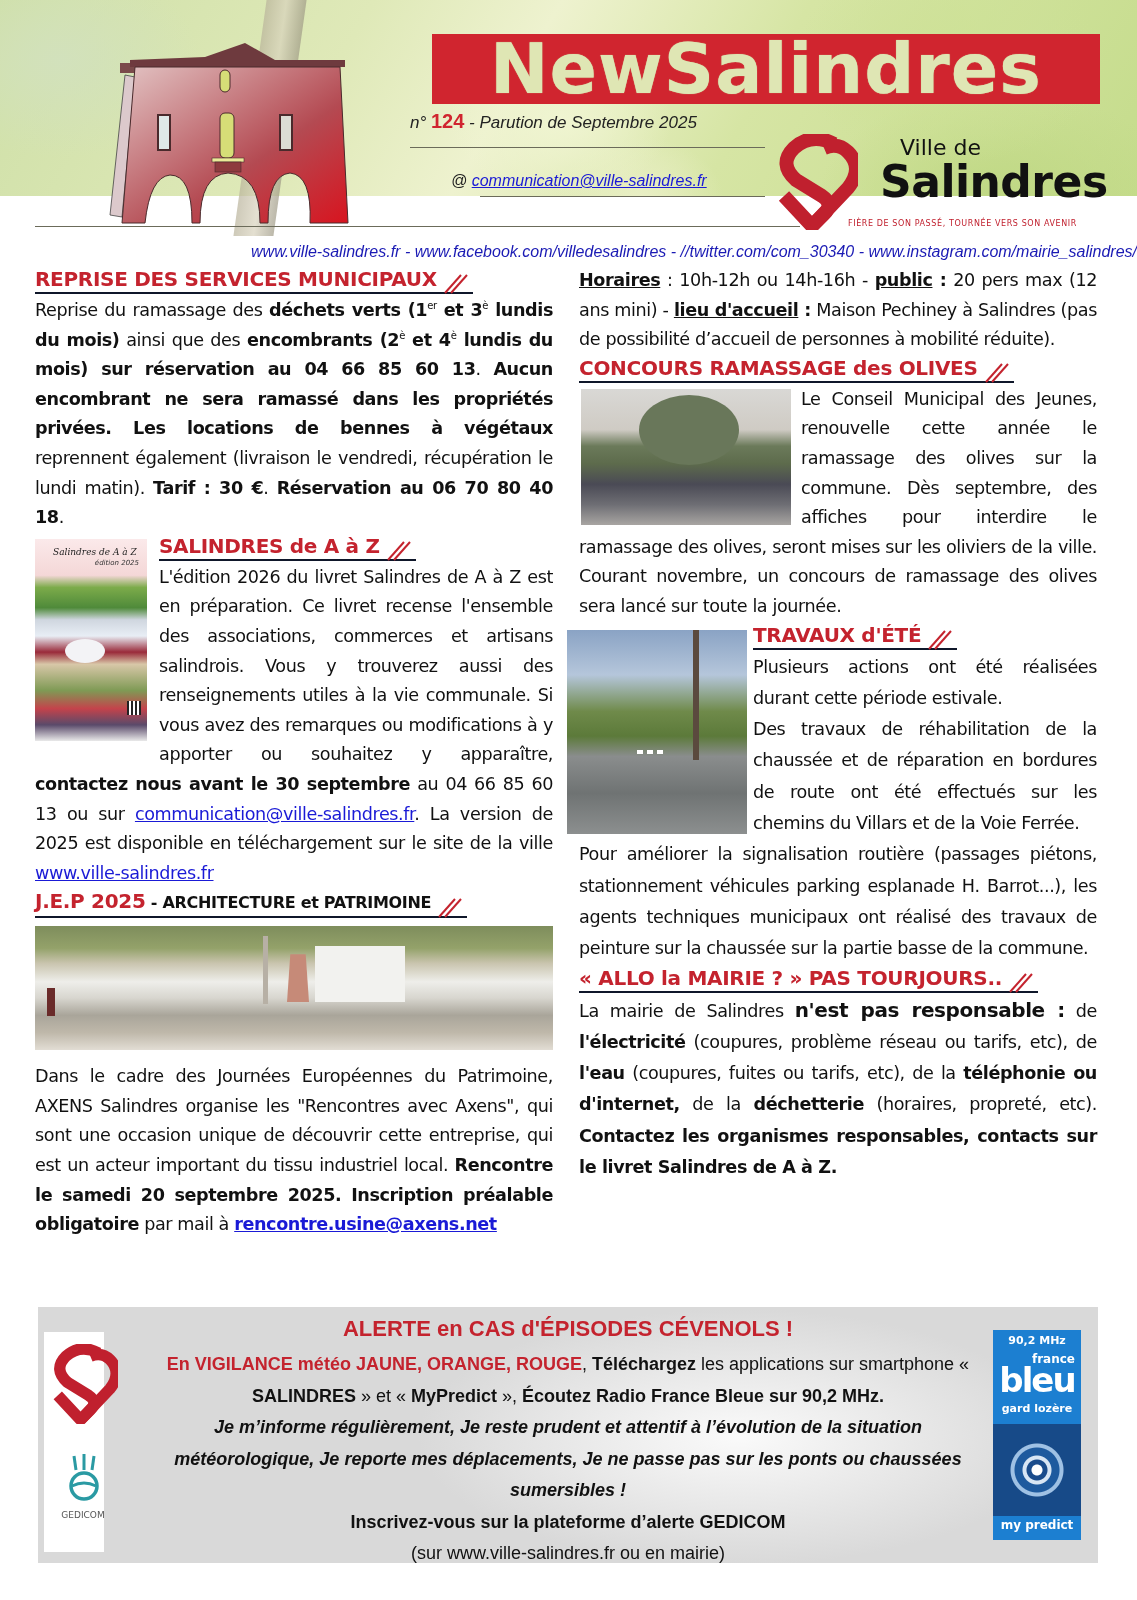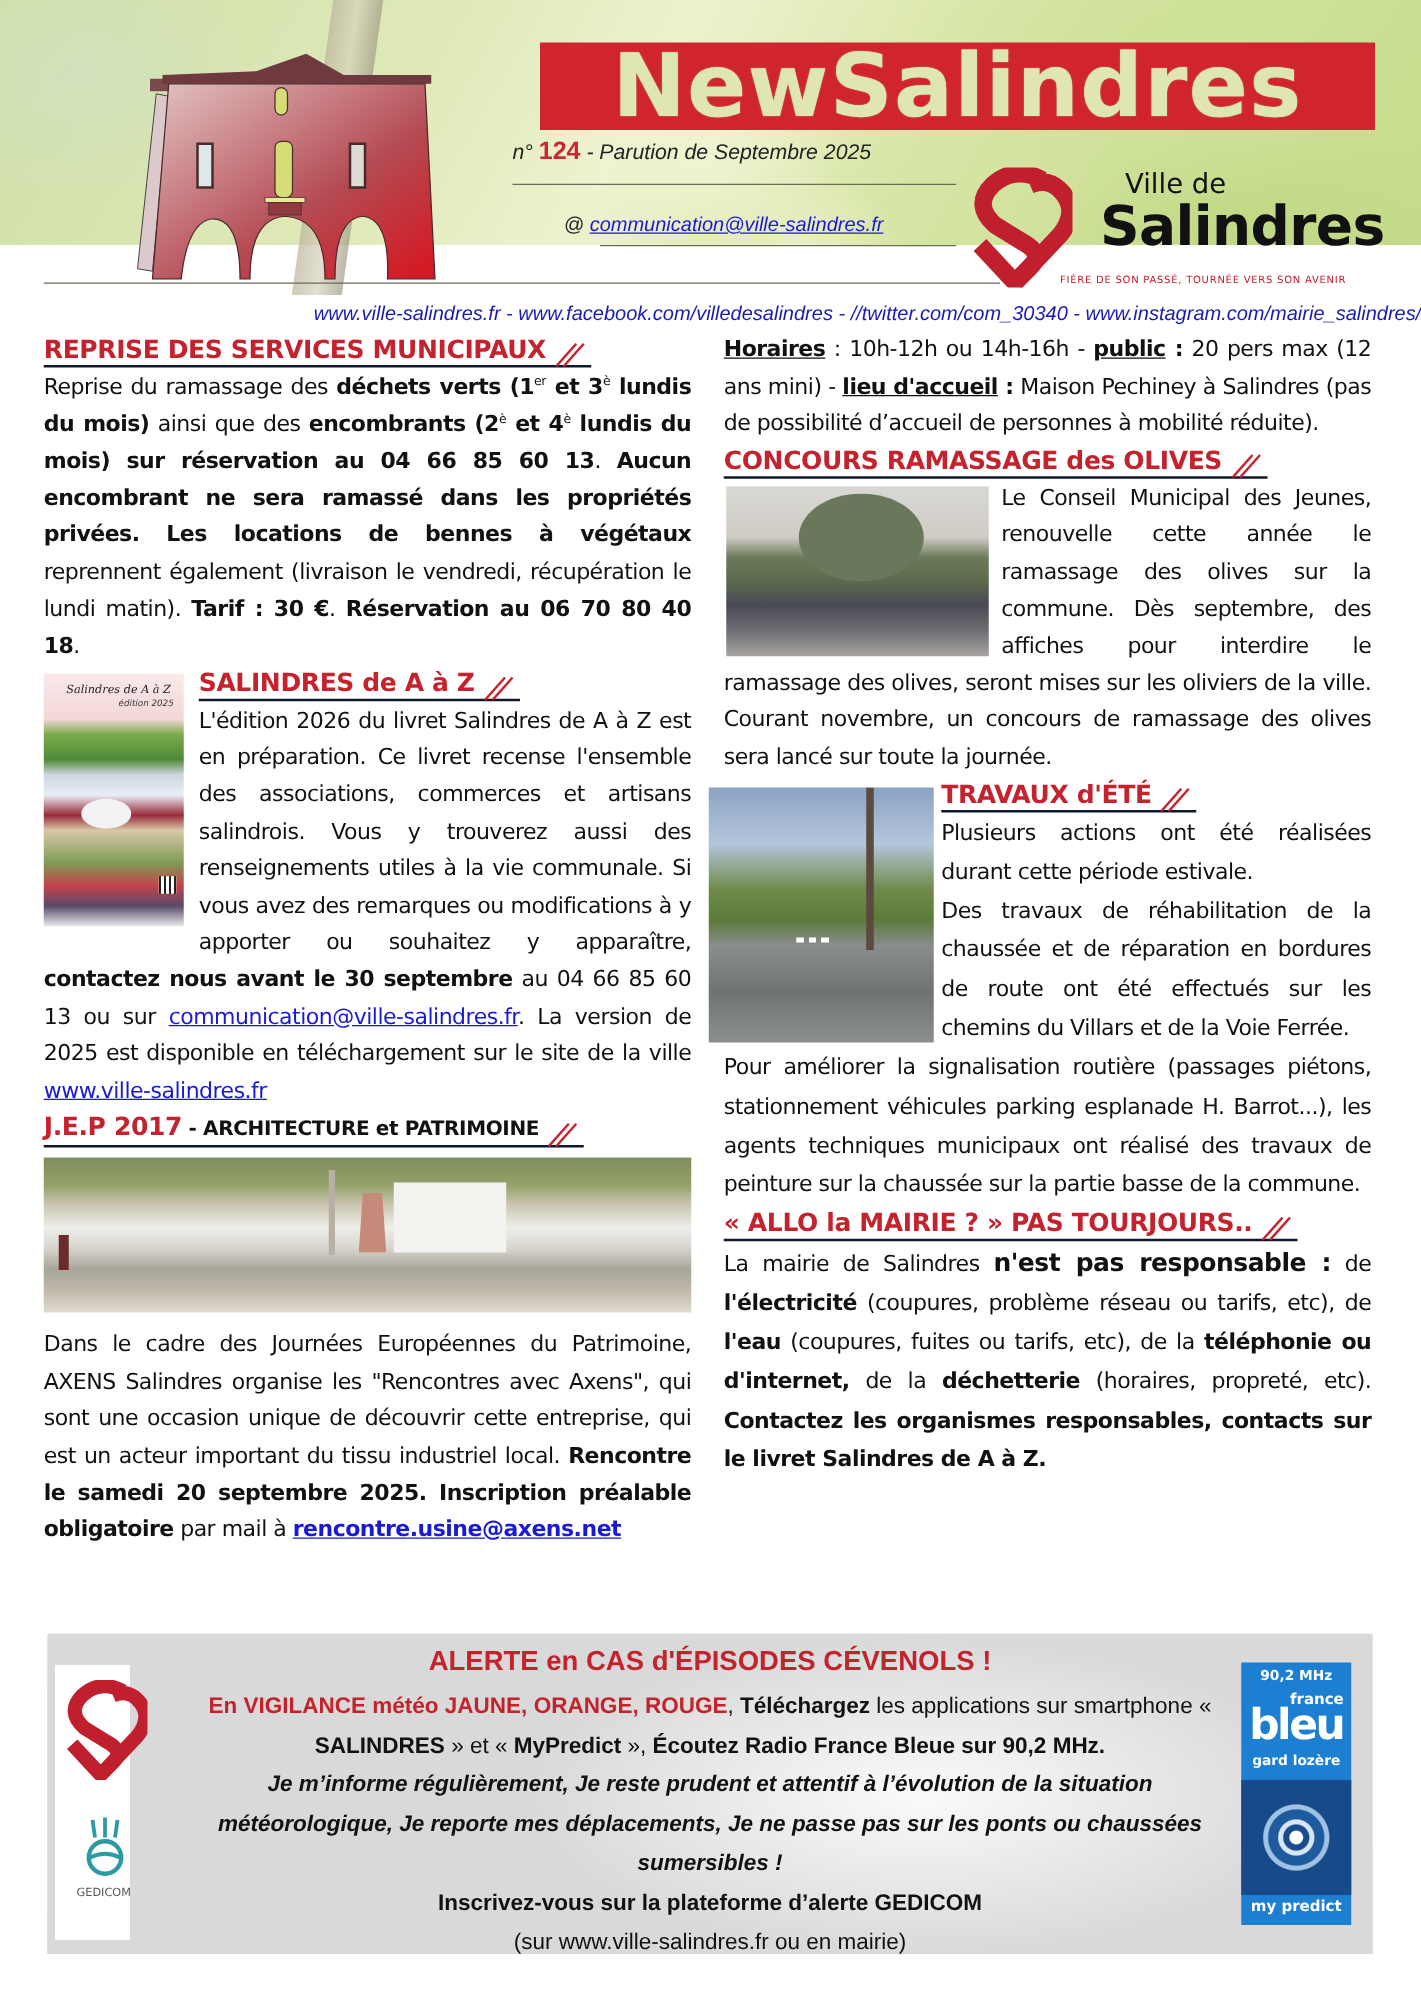--- a/index.html
+++ b/index.html
@@ -193,21 +193,21 @@
       <div style="position:absolute; left:18px; top:8px; font-size:9px; font-style:italic; color:#222; font-family:'DejaVu Serif',serif;">Salindres de A à Z</div>
       <div style="position:absolute; right:8px; top:20px; font-size:7px; font-style:italic; color:#333;">édition 2025</div>
       <div style="position:absolute; left:30px; top:100px; width:40px; height:24px; background:#f3f3f6; border-radius:50%;"></div>
       <div style="position:absolute; right:6px; bottom:26px; width:14px; height:14px; background:repeating-linear-gradient(90deg,#222 0 2px,#fff 2px 4px);"></div>
     </div>
     <p class="body"><span>L'édition 2026 du livret Salindres de A à Z est en préparation. Ce livret recense l'ensemble des associations, commerces et artisans salindrois. Vous y trouverez aussi des renseignements utiles à la vie communale. Si vous avez des remarques ou modifications à y apporter ou souhaitez y apparaître, </span><b>contactez nous avant le 30 septembre</b><span> au 04 66 85 60 13 ou sur </span><a>communication@ville-salindres.fr</a><span>. La version de 2025 est disponible en téléchargement sur le site de la ville </span><a>www.ville-salindres.fr</a></p>
   </section>
 
   <section>
     <div class="heading" style="margin-top:0;">
-      <span>J.E.P 2017</span><span class="sub"> - ARCHITECTURE et PATRIMOINE</span>
+      <span>J.E.P 2025</span><span class="sub"> - ARCHITECTURE et PATRIMOINE</span>
       <svg class="slash" viewBox="0 0 26 22">
           <line x1="2" y1="21" x2="18" y2="3" stroke="#c4232e" stroke-width="2"></line>
           <line x1="8" y1="21" x2="24" y2="3" stroke="#c4232e" stroke-width="2"></line>
         </svg>
     </div>
     <div class="photo" style="width:518px; height:124px; margin:6px 0 12px 0; background: linear-gradient(180deg,#7e8d5c 0%,#94a26a 18%,#c9c4ae 30%,#eeeeea 45%,#d8d6cf 58%,#a9a59a 72%,#bfb8aa 86%,#e2ddd4 100%);" title="Vue aérienne du site industriel AXENS Salindres">
       <div style="position:absolute; left:252px; top:28px; width:22px; height:48px; background:#c68a78; clip-path:polygon(15% 0,85% 0,100% 100%,0 100%);"></div>
       <div style="position:absolute; left:228px; top:10px; width:5px; height:68px; background:#b7b0a5;"></div>
       <div style="position:absolute; left:280px; top:20px; width:90px; height:56px; background:#f2f2ef;"></div>
       <div style="position:absolute; left:12px; top:62px; width:8px; height:28px; background:#6a2b2a;"></div>

